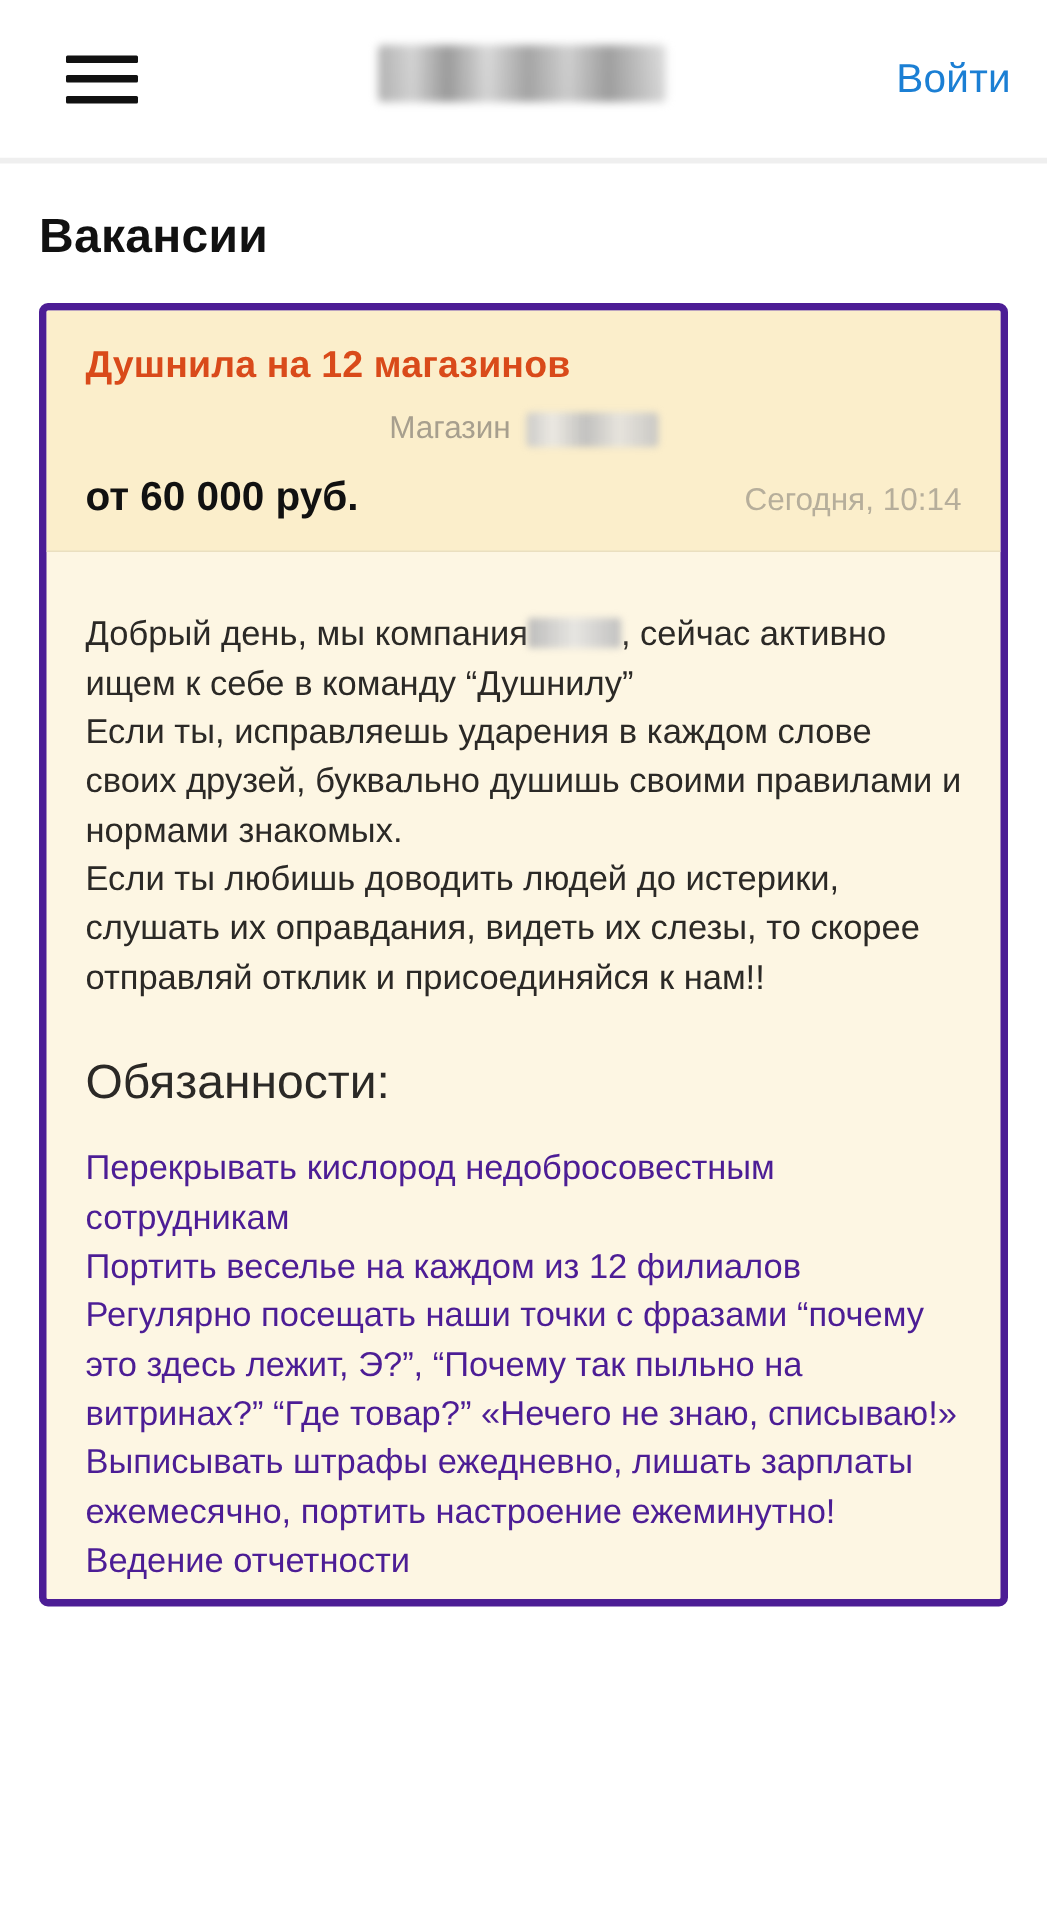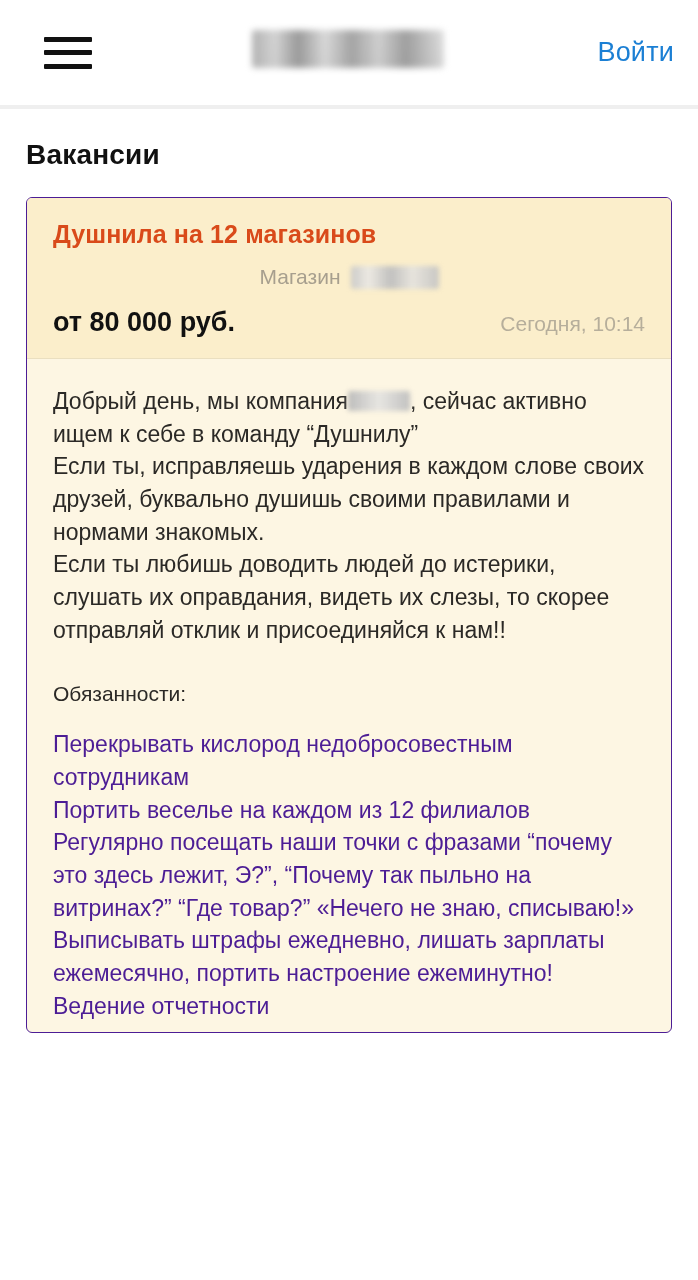--- a/index.html
+++ b/index.html
@@ -74,30 +74,30 @@
     background: #efefef;
     width: 100%;
   }
 
   
   .page {
     padding: 0 26px;
     background: #ffffff;
   }
   .page-title {
-    font-size: 28px;
+    font-size: 32px;
     font-weight: bold;
     color: #111;
     margin: 30px 0 26px 0;
     letter-spacing: .2px;
   }
 
   
   .card {
-    border: 1px solid #4c1d95;
+    border: 5px solid #4c1d95;
     border-radius: 6px;
     background: #fdf6e3;
     overflow: hidden;
   }
   .card-head {
     background: #fbeecb;
     border-bottom: 1px solid #eadfc0;
     padding: 22px 26px 20px 26px;
   }
   .job-title {
@@ -146,40 +146,40 @@
     color: #111;
   }
   .posted {
     font-size: 21px;
     color: #b6ae9b;
     white-space: nowrap;
     text-align: right;
   }
 
   .card-body {
-    padding: 26px 26px 10px 26px;
+    padding: 38px 26px 10px 26px;
     color: #2e2b26;
   }
   .desc-p {
     font-size: 23px;
     line-height: 1.42;
     margin: 0;
     color: #2b2926;
   }
   .desc-p .inline-blur {
     display: inline-block;
     width: 62px;
     height: 20px;
     vertical-align: -2px;
     border-radius: 2px;
     background: linear-gradient(90deg, rgba(185,185,185,.95), rgba(225,225,225,.8), rgba(190,190,190,.95));
     filter: blur(2.4px);
   }
   .section-h {
-    font-size: 21px;
+    font-size: 32px;
     color: #2b2926;
     margin: 36px 0 22px 0;
     font-weight: normal;
   }
   .duties {
     font-size: 23px;
     line-height: 1.42;
     color: #4c1d95;
   }
 </style>
@@ -203,21 +203,21 @@
   <div class="card">
     <div class="card-head">
       <div class="job-title">Душнила на 12 магазинов</div>
 
       <div class="shop-line">
         <span class="shop-label">Магазин</span>
         <span class="blur-chip chip-w1"></span>
       </div>
 
       <div class="salary-row">
-        <span class="salary">от 80 000 руб.</span>
+        <span class="salary">от 60 000 руб.</span>
         <span class="posted">Сегодня, 10:14</span>
       </div>
     </div>
 
     <div class="card-body">
       <p class="desc-p"><span>Добрый день, мы компания</span><span class="inline-blur"></span><span>, сейчас активно ищем к себе в команду “Душнилу”</span></p>
 
       <p class="desc-p" style="white-space:pre-line">Если ты, исправляешь ударения в каждом слове своих друзей, буквально душишь своими правилами и нормами знакомых.
 Если ты любишь доводить людей до истерики, слушать их оправдания, видеть их слезы, то скорее отправляй отклик и присоединяйся к нам!!</p>
 

